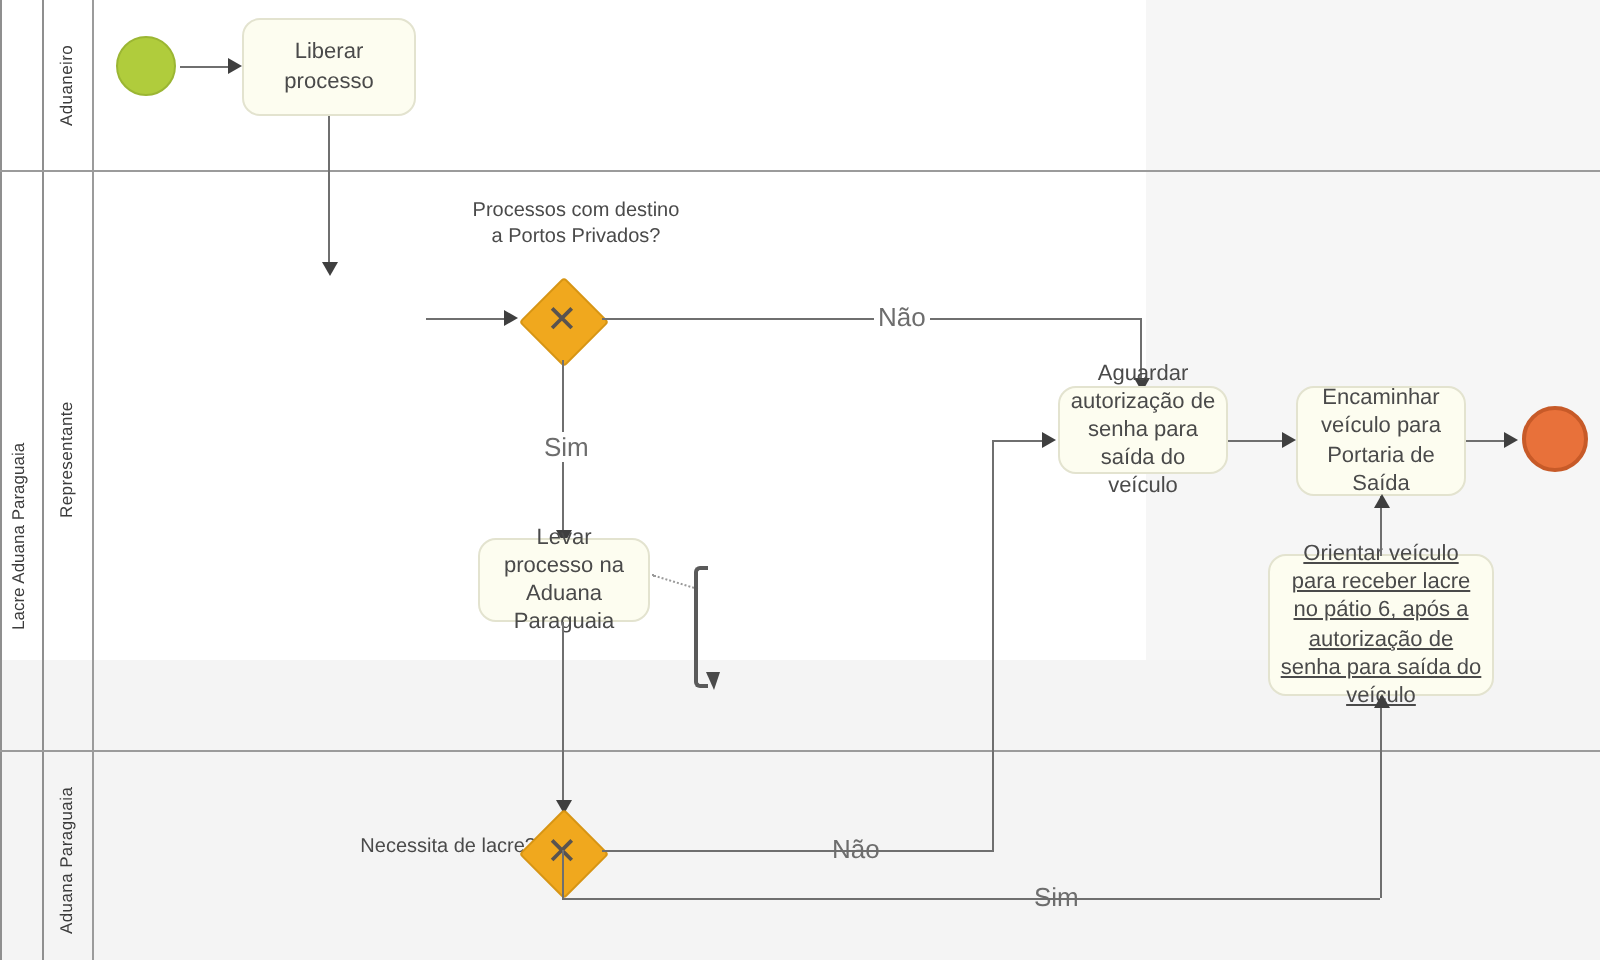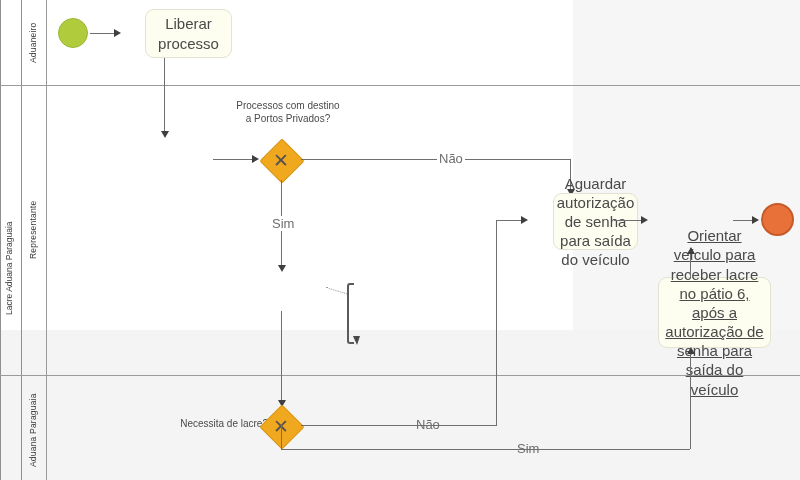--- a/index.html
+++ b/index.html
@@ -40,26 +40,25 @@
 
   
   .task{
     position:absolute;
     background:#fdfdf0;
     border:1px solid #e3e3cf;
     border-radius:9px;
     box-sizing:border-box;
     display:flex;align-items:center;justify-content:center;
     text-align:center;
-    font-size:15px;
+    font-size:11px;
     line-height:1.28;
     color:#4a4a4a;
     padding:3px 5px;
     box-shadow:0 0 0 0 rgba(0,0,0,0);
-    margin-left:24px;
   }
 
   
   .event{position:absolute;border-radius:50%;box-sizing:border-box;}
   .start-event{background:#b0cc3c;border:1px solid #9bb633;}
   .end-event{background:#e8713a;border:2px solid #c75a28;}
 
   
   .gateway{position:absolute;width:44px;height:44px;}
   .gw-diamond{
@@ -158,29 +157,31 @@
 
   <div class="edge h" style="left:301px;top:159px;width:270px;"></div>
   <div class="edge v" style="left:570px;top:159px;height:34px;"></div>
   <div class="arrow down" style="left:567px;top:189px;"></div>
   <div class="edge-label" style="left:437px;top:151px;">Não</div>
 
   <div class="edge v" style="left:281px;top:180px;height:89px;"></div>
   <div class="arrow down" style="left:278px;top:265px;"></div>
   <div class="edge-label" style="left:270px;top:216px;">Sim</div>
 
+  <div class="task" style="left:239px;top:269px;width:86px;height:42px;">Levar processo na Aduana Paraguaia</div>
 
   <div class="anno-dotted" style="left:326px;top:287px;width:24px;transform:rotate(17deg);"></div>
   <div class="anno-bracket" style="left:347px;top:283px;height:57px;"></div>
 
-  <div class="task" style="left:529px;top:193px;width:85px;height:57px;">Aguardar autorização de senha para saída do veículo</div>
+  <div class="task" style="left:529px;top:193px;width:85px;height:44px;">Aguardar autorização de senha para saída do veículo</div>
 
   <div class="edge h" style="left:614px;top:220px;width:30px;"></div>
   <div class="arrow right" style="left:641px;top:216px;"></div>
 
+  <div class="task" style="left:648px;top:193px;width:85px;height:55px;">Encaminhar veículo para Portaria de Saída</div>
 
   <div class="edge h" style="left:733px;top:220px;width:24px;"></div>
   <div class="arrow right" style="left:752px;top:216px;"></div>
   <div class="event end-event" style="left:761px;top:203px;width:33px;height:33px;"></div>
 
   <div class="task" style="left:634px;top:277px;width:113px;height:71px;text-decoration:underline;">Orientar veículo para receber lacre no pátio 6, após a autorização de senha para saída do veículo</div>
 
   <div class="edge v" style="left:690px;top:248px;height:30px;"></div>
   <div class="arrow up" style="left:687px;top:247px;"></div>
 

